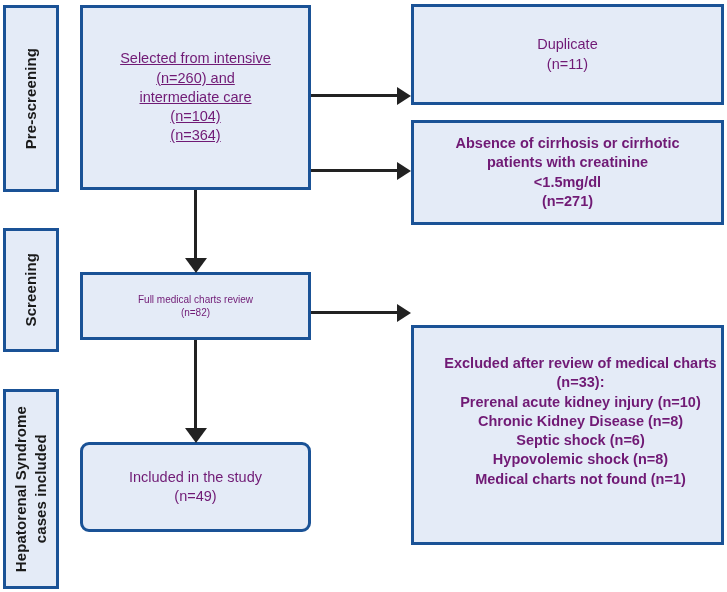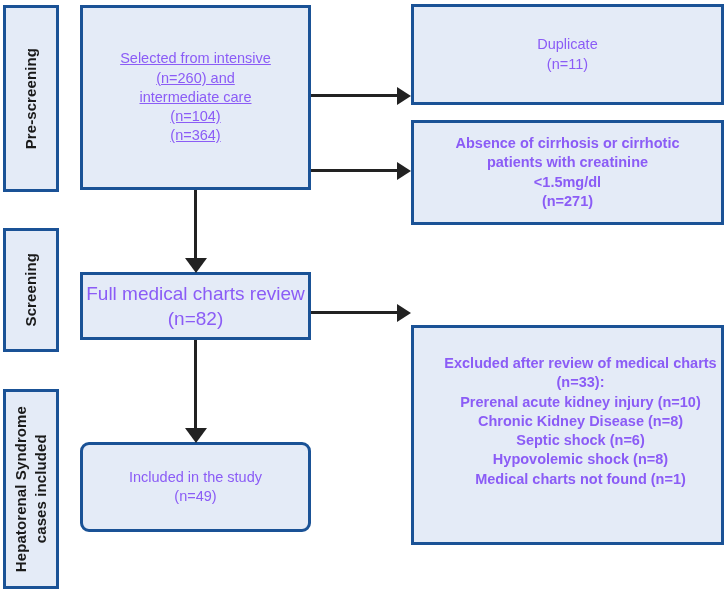--- a/index.html
+++ b/index.html
@@ -19,21 +19,21 @@
   }
   .box {
     position: absolute;
     box-sizing: border-box;
     background: #e4ebf7;
     border: 3px solid #1a5296;
     display: flex;
     align-items: center;
     justify-content: center;
     text-align: center;
-    color: #8b5cf6;
+    color: #701a75;
     font-size: 14.5px;
     line-height: 1.33;
     white-space: pre-line;
   }
   .stage-box {
     background: #e4ebf7;
     border: 3px solid #1a5296;
     box-sizing: border-box;
     position: absolute;
     display: flex;
@@ -101,21 +101,21 @@
   </div>
 
   <div class="box" style="left:80px; top:5px; width:231px; height:185px; font-size:14.5px;text-decoration:underline;">
     <span>Selected from intensive
 (n=260) and
 intermediate care
 (n=104)
 (n=364)</span>
   </div>
 
-  <div class="box" style="left:80px; top:272px; width:231px; height:68px; font-size:19px;">
+  <div class="box" style="left:80px; top:272px; width:231px; height:68px; font-size:10px;">
     <span>Full medical charts review
 (n=82)</span>
   </div>
 
   <div class="box" style="left:80px; top:442px; width:231px; height:90px; font-size:14.5px;border-radius:9px;">
     <span>Included in the study
 (n=49)</span>
   </div>
 
   <div class="box" style="left:411px; top:4px; width:313px; height:101px; font-size:14.5px;">

